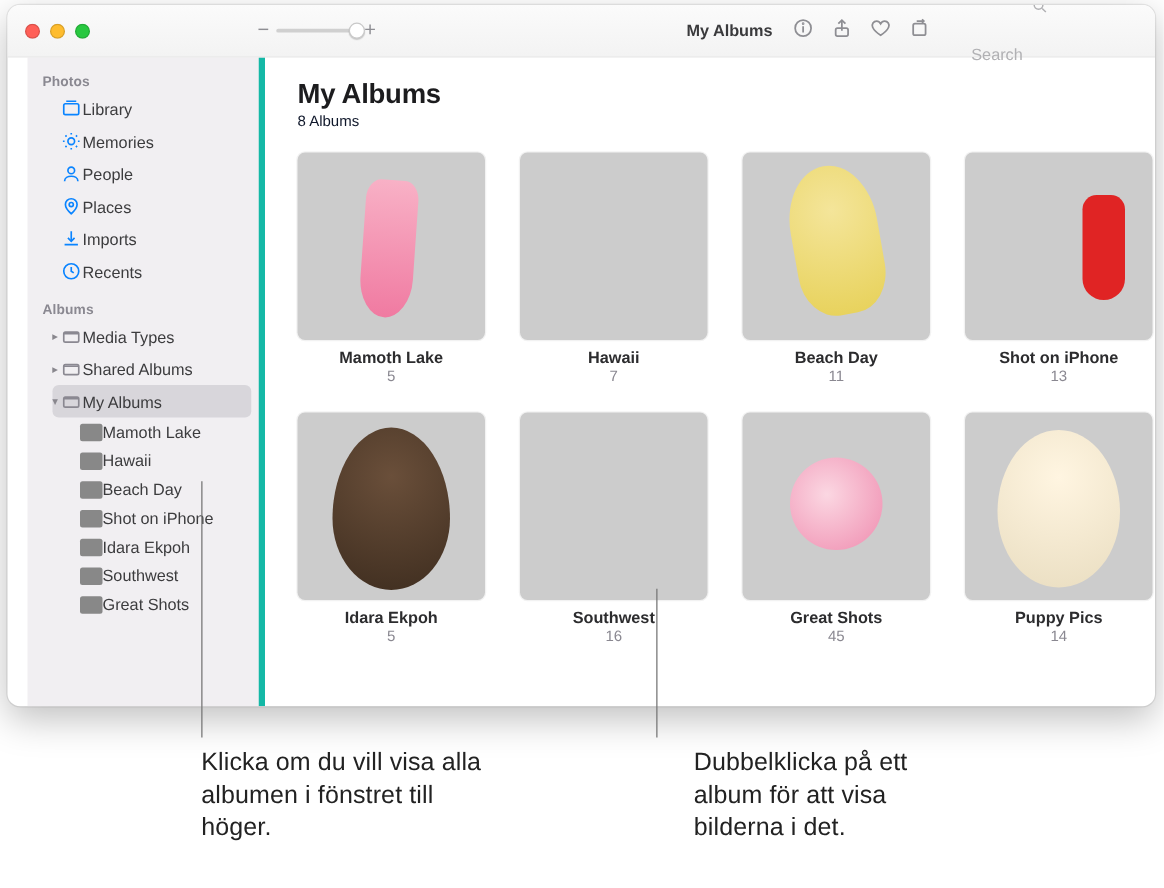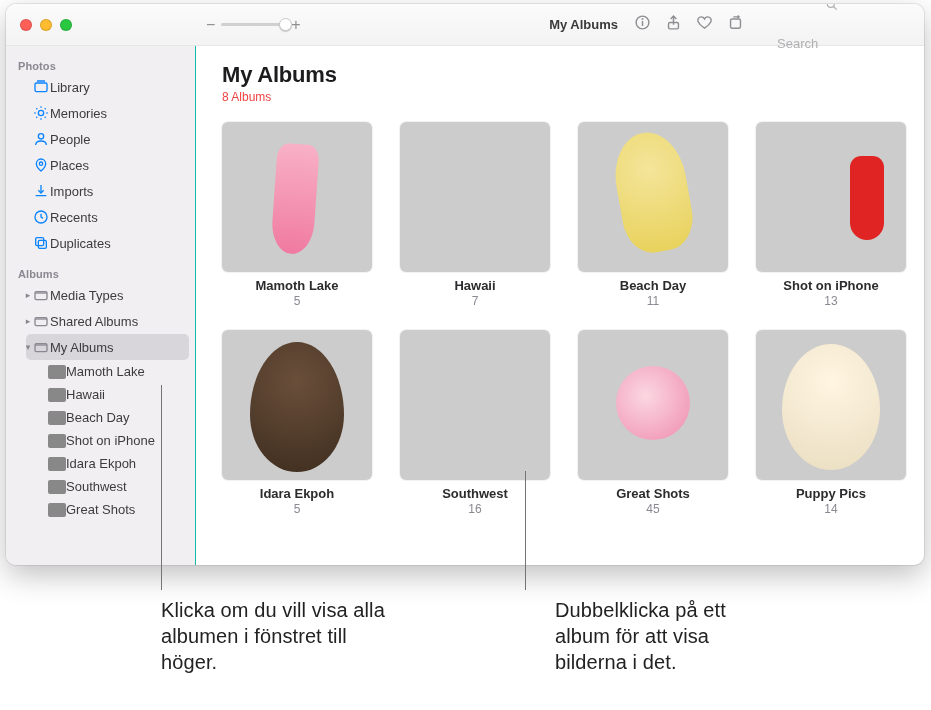--- a/index.html
+++ b/index.html
@@ -74,25 +74,26 @@
   .searchbox input {
     border:none;background:transparent;outline:none;font-size:13px;width:110px;color:#333;
   }
   .searchbox input::placeholder{color:#b0b0b3;}
 
   
   .body { flex:1; display:flex; min-height:0;}
   .sidebar {
     width: 190px;
     background:#f1eff2;
-    border-right:1px solid #14b8a6;
+    border-right:5px solid #14b8a6;
     padding: 10px 6px 6px 6px;
     overflow:hidden;
     font-size:13px;
     color:#3c3c3e;
+    margin-left:16px;
   }
   .section-label {
     font-size:11px; font-weight:600; color:#8a8891;
     padding: 4px 6px 2px 6px;
     letter-spacing:0.1px;
   }
   .srow {
     display:flex; align-items:center; gap:0;
     padding: 4px 6px; border-radius:5px;
     position:relative;
@@ -109,21 +110,21 @@
   .srow .ic.gray { color:#8a8891;}
   .srow .thumb {
     width:18px;height:14px;border-radius:2px;flex-shrink:0;
     background:#888;
   }
   .srow .label { flex:1; white-space:nowrap; overflow:hidden; text-overflow:ellipsis;}
 
   
   .content { flex:1; overflow:auto; padding: 16px 26px 10px 26px;}
   .page-title { font-size:22px; font-weight:800; color:#1c1c1e; letter-spacing:-0.2px;}
-  .page-sub { font-size:12px; color:#ef4444; margin-top:2px; margin-bottom:18px;}
+  .page-sub { font-size:12px; color:#0f172a; margin-top:2px; margin-bottom:18px;}
   .grid {
     display:grid; grid-template-columns: repeat(4, 150px);
     column-gap: 28px; row-gap: 22px;
   }
   .album { width:150px; text-align:center;}
   .album .cover {
     width:150px;height:150px;border-radius:6px;
     background:#ccc;
     box-shadow: 0 0 0 1px rgba(0,0,0,0.05);
   }
@@ -282,29 +283,20 @@
       </div>
       <div class="srow indent1">
         <span class="ic">
             <svg viewBox="0 0 24 24" width="16" height="16" fill="none" stroke="currentColor" stroke-width="2">
               <circle cx="12" cy="12" r="9"></circle>
               <path d="M12 7v5l3 2"></path>
             </svg>
           </span>
         <span class="label">Recents</span>
       </div>
-      <div class="srow indent1">
-        <span class="ic">
-            <svg viewBox="0 0 24 24" width="16" height="16" fill="none" stroke="currentColor" stroke-width="2">
-              <rect x="4" y="4" width="12" height="12" rx="2"></rect>
-              <rect x="8" y="8" width="12" height="12" rx="2"></rect>
-            </svg>
-          </span>
-        <span class="label">Duplicates</span>
-      </div>
 
       <div class="section-label" style="margin-top:8px">Albums</div>
 
       <div class="srow indent1">
         <span class="chev">▸</span>
         <span class="ic gray">
             <svg viewBox="0 0 24 24" width="16" height="16" fill="none" stroke="currentColor" stroke-width="2">
               <rect x="3" y="7" width="18" height="12" rx="2"></rect>
               <path d="M3 9h18"></path>
             </svg>

